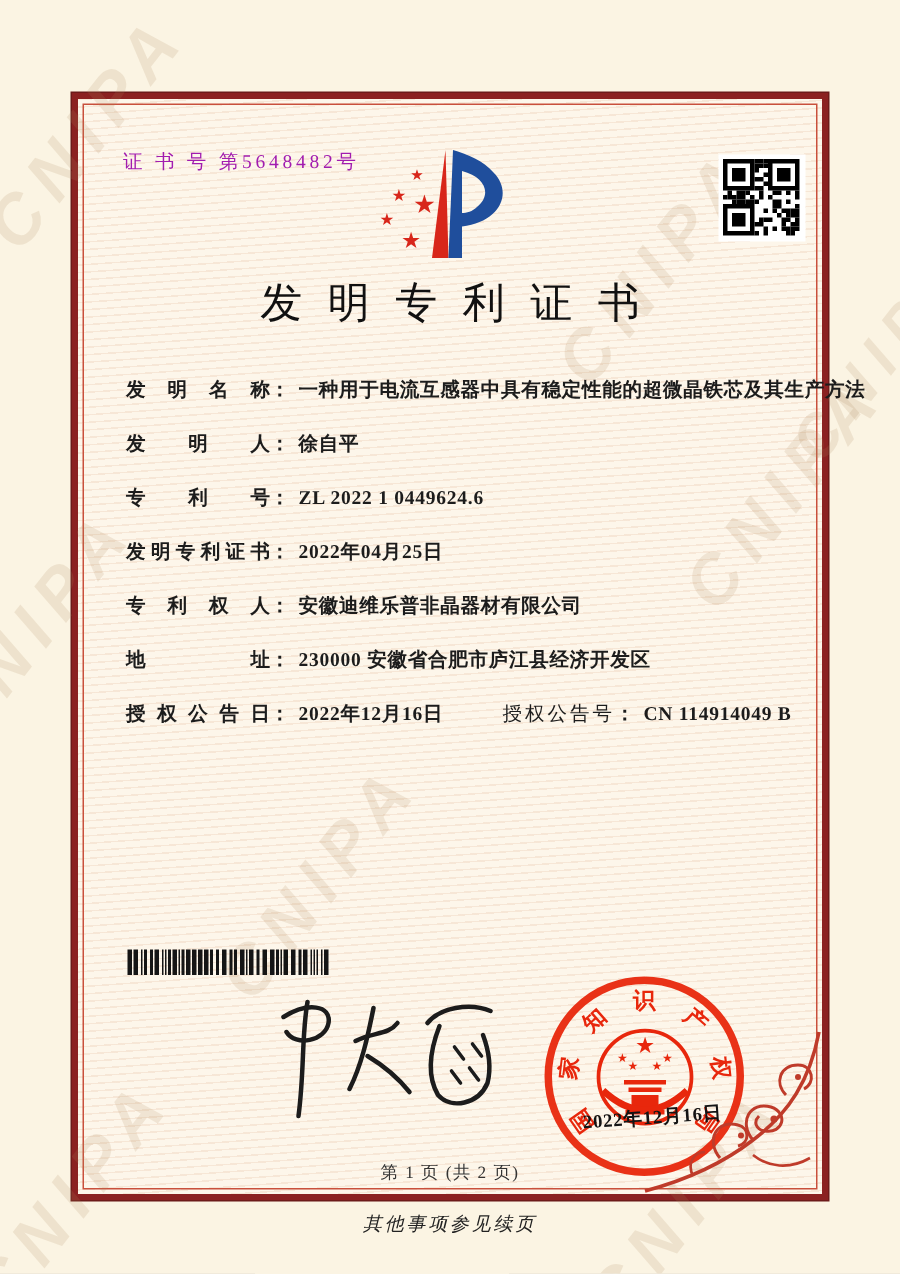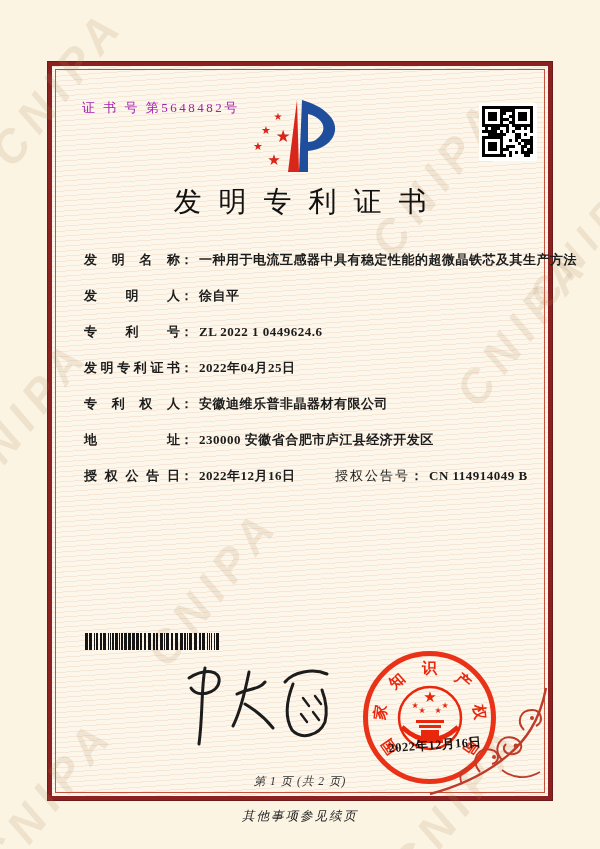--- a/index.html
+++ b/index.html
@@ -76,21 +76,21 @@
   .sc4{transform:rotate(41.7deg) translateY(-50px)}
   .sc5{transform:rotate(83.3deg) translateY(-50px)}
   .sc6{transform:rotate(125deg) translateY(-50px)}
   .emblem{position:absolute;left:50%;top:50%;width:82px;height:82px;margin:-41px 0 0 -41px;}
   .seal-date{
     position:absolute;left:366px;top:737px;width:138px;text-align:center;
     font-size:12.5px;font-weight:700;color:#141414;transform:rotate(-4deg);letter-spacing:.5px;
   }
   .flourish{position:absolute;left:428px;top:686px;width:120px;height:112px;}
   
-  .page-no{position:absolute;left:0;right:0;top:774px;text-align:center;font-size:11.5px;color:#333;letter-spacing:1px;font-style:italic;}
+  .page-no{position:absolute;left:0;right:0;top:774px;text-align:center;font-size:11.5px;color:#333;letter-spacing:1px;}
   .cont-note{position:absolute;left:0;right:0;top:808px;text-align:center;
     font-size:12.5px;font-style:italic;color:#222;letter-spacing:2px;}
 </style>
 </head>
 <body>
 
 <div class="stage">
 
   <div class="frame">
     <div class="frame-inner-line"></div>

